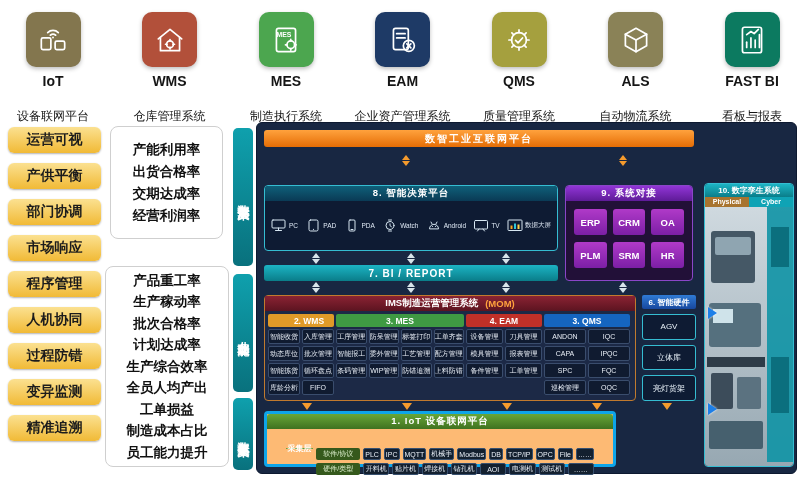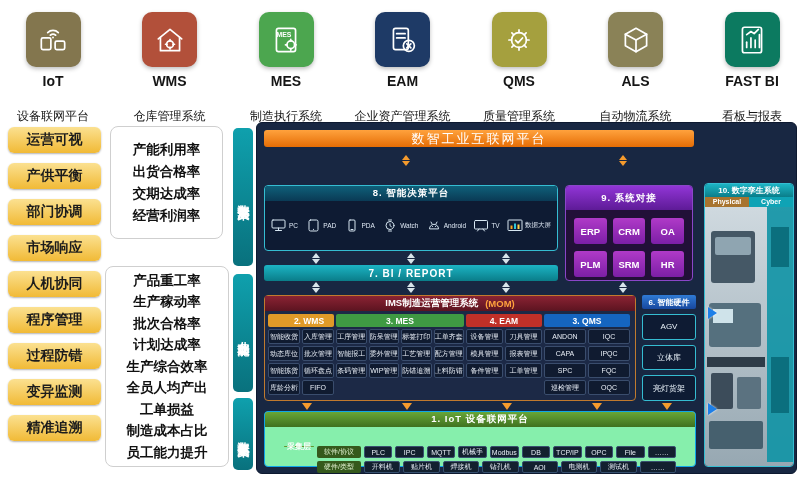--- a/index.html
+++ b/index.html
@@ -22,52 +22,52 @@
   .kpi-1{left:110px;top:126px;width:113px;height:113px;font-size:13.5px}
   .kpi-1 .kline{line-height:22px}
   .kpi-2{left:105px;top:266px;width:124px;height:201px;font-size:13.5px}
   .kpi-2 .kline{line-height:21.5px}
 
   
   .layer{position:absolute;left:233px;width:20px;border-radius:5px;background:linear-gradient(180deg,#0fa0ad,#09717d);color:#fff;display:flex;align-items:center;justify-content:center;writing-mode:vertical-rl;text-orientation:upright;font-size:12px;font-weight:700;letter-spacing:1px}
 
   
   .panel{position:absolute;left:256px;top:122px;width:541px;height:352px;background:#182742;border:1px solid #0d1930;border-radius:6px}
-  .bar-top{position:absolute;left:7px;top:7px;width:430px;height:17px;border-radius:3px;background:linear-gradient(180deg,#ffa23d,#e56d05);color:#fff;font-size:13px;font-weight:400;letter-spacing:2px;display:flex;align-items:center;justify-content:center}
+  .bar-top{position:absolute;left:7px;top:7px;width:430px;height:17px;border-radius:3px;background:linear-gradient(180deg,#ffa23d,#e56d05);color:#fff;font-size:10px;font-weight:700;letter-spacing:2px;display:flex;align-items:center;justify-content:center}
 
   .secbox{position:absolute;background:#0e1b33;border-radius:4px}
   .hd{display:flex;align-items:center;justify-content:center;color:#fff;font-weight:700}
 
   .sec8{left:7px;top:62px;width:294px;height:66px;border:1px solid #35bdd2}
   .sec8 .hd{height:15px;font-size:9.5px;background:linear-gradient(180deg,#0f6079,#0a3a55);border-radius:3px 3px 0 0;letter-spacing:1px}
   .devices{height:49px;display:flex;align-items:center;justify-content:space-between;padding:0 6px}
   .device{display:flex;align-items:center;gap:2px}
   .dlabel{font-size:6.5px;color:#dfe9f5;white-space:nowrap}
 
   .sec9{left:308px;top:62px;width:128px;height:96px;border:1px solid #8a46c8;background:#221038}
-  .sec9 .hd{height:24px;font-size:9.5px;background:linear-gradient(180deg,#9135d6,#5e1b97);border-radius:3px 3px 0 0;letter-spacing:1px}
+  .sec9 .hd{height:15px;font-size:9.5px;background:linear-gradient(180deg,#9135d6,#5e1b97);border-radius:3px 3px 0 0;letter-spacing:1px}
   .sys-grid{display:grid;grid-template-columns:repeat(3,1fr);gap:7px 6px;padding:8px}
   .sys{height:26px;border-radius:3px;background:linear-gradient(180deg,#b03ac8,#7c1fa6);color:#fff;font-size:9.5px;font-weight:700;display:flex;align-items:center;justify-content:center}
 
   .bi{position:absolute;left:7px;top:142px;width:294px;height:16px;border-radius:3px;background:linear-gradient(180deg,#1cb4c4,#0a7d89);color:#fff;font-size:10px;font-weight:700;letter-spacing:1px;display:flex;align-items:center;justify-content:center}
 
   .mom{left:7px;top:172px;width:372px;height:106px;border:1px solid #c07a2e;background:#1c2946}
   .mom .hd{height:15px;font-size:9.5px;background:linear-gradient(180deg,#8a2333,#5c1420)}
   .mom .suffix{color:#ffa23d;margin-left:7px}
   .mom-cols{display:flex;gap:2px;padding:3px}
   .mcol{display:flex;flex-direction:column;gap:2px}
   .chd{height:13px;border-radius:2px;font-size:8.5px;display:flex;align-items:center;justify-content:center;color:#fff;font-weight:700}
   .mtiles{display:grid;gap:2px}
   .mtile{height:15px;background:#101b30;border:1px solid #3a4d6d;border-radius:2px;color:#e9eff7;font-size:7px;display:flex;align-items:center;justify-content:center;white-space:nowrap}
 
   .sec6{position:absolute;left:385px;top:172px;width:54px;height:106px;display:flex;flex-direction:column;gap:5px}
   .sec6 .chd{height:14px;background:linear-gradient(180deg,#2f7bd6,#17479e);font-size:8px}
   .hw{flex:1;background:#0e1b33;border:1px solid #35bdd2;border-radius:3px;color:#eaf3fa;font-size:8px;display:flex;align-items:center;justify-content:center}
 
-  .sec1{left:7px;top:288px;width:432px;height:56px;border:1px solid #0ea5e9;background:#86efac}
+  .sec1{left:7px;top:288px;width:352px;height:56px;border:3px solid #0ea5e9;background:#fdba74}
   .sec1 .hd{height:15px;font-size:9.5px;background:linear-gradient(180deg,#68a637,#3f7220);border-radius:3px 3px 0 0;letter-spacing:1px}
   .iot-body{display:flex;gap:3px;padding:19px;height:39px}
   .collect{width:30px;border-radius:3px;background:linear-gradient(180deg,#74b13e,#4a8122);color:#fff;font-size:8px;font-weight:700;display:flex;align-items:center;justify-content:center}
   .iot-rows{flex:1;display:flex;flex-direction:column;gap:3px}
   .iot-row{flex:1;display:flex;gap:3px}
   .rlabel{width:44px;background:#35591c;border-radius:2px;color:#dff0cf;font-size:7px;display:flex;align-items:center;justify-content:center;white-space:nowrap}
   .itile{flex:1;background:#13202f;border:1px solid #37506f;border-radius:2px;color:#e9eff7;font-size:7px;display:flex;align-items:center;justify-content:center;white-space:nowrap;padding:0 1px}
 
   .sec10{position:absolute;left:447px;top:60px;width:90px;height:284px;border:1px solid #35bdd2;border-radius:4px;background:#0d1526;display:flex;flex-direction:column;overflow:hidden}
   .sec10 .hd{height:15px;font-size:8px;background:linear-gradient(180deg,#1cb4c4,#0a7d89);white-space:nowrap}
@@ -176,22 +176,22 @@
       <div class="p-abbr">FAST BI</div>
       <div class="p-name">看板与报表</div>
     </div>
   </div>
 
   <div class="goals">
     <div class="goal">运营可视</div>
     <div class="goal">产供平衡</div>
     <div class="goal">部门协调</div>
     <div class="goal">市场响应</div>
+    <div class="goal">程序管理</div>
     <div class="goal">人机协同</div>
-    <div class="goal">程序管理</div>
     <div class="goal">过程防错</div>
     <div class="goal">变异监测</div>
     <div class="goal">精准追溯</div>
   </div>
 
   <div class="kpi kpi-1">
     <div class="kline">产能利用率</div>
     <div class="kline">出货合格率</div>
     <div class="kline">交期达成率</div>
     <div class="kline">经营利润率</div>

